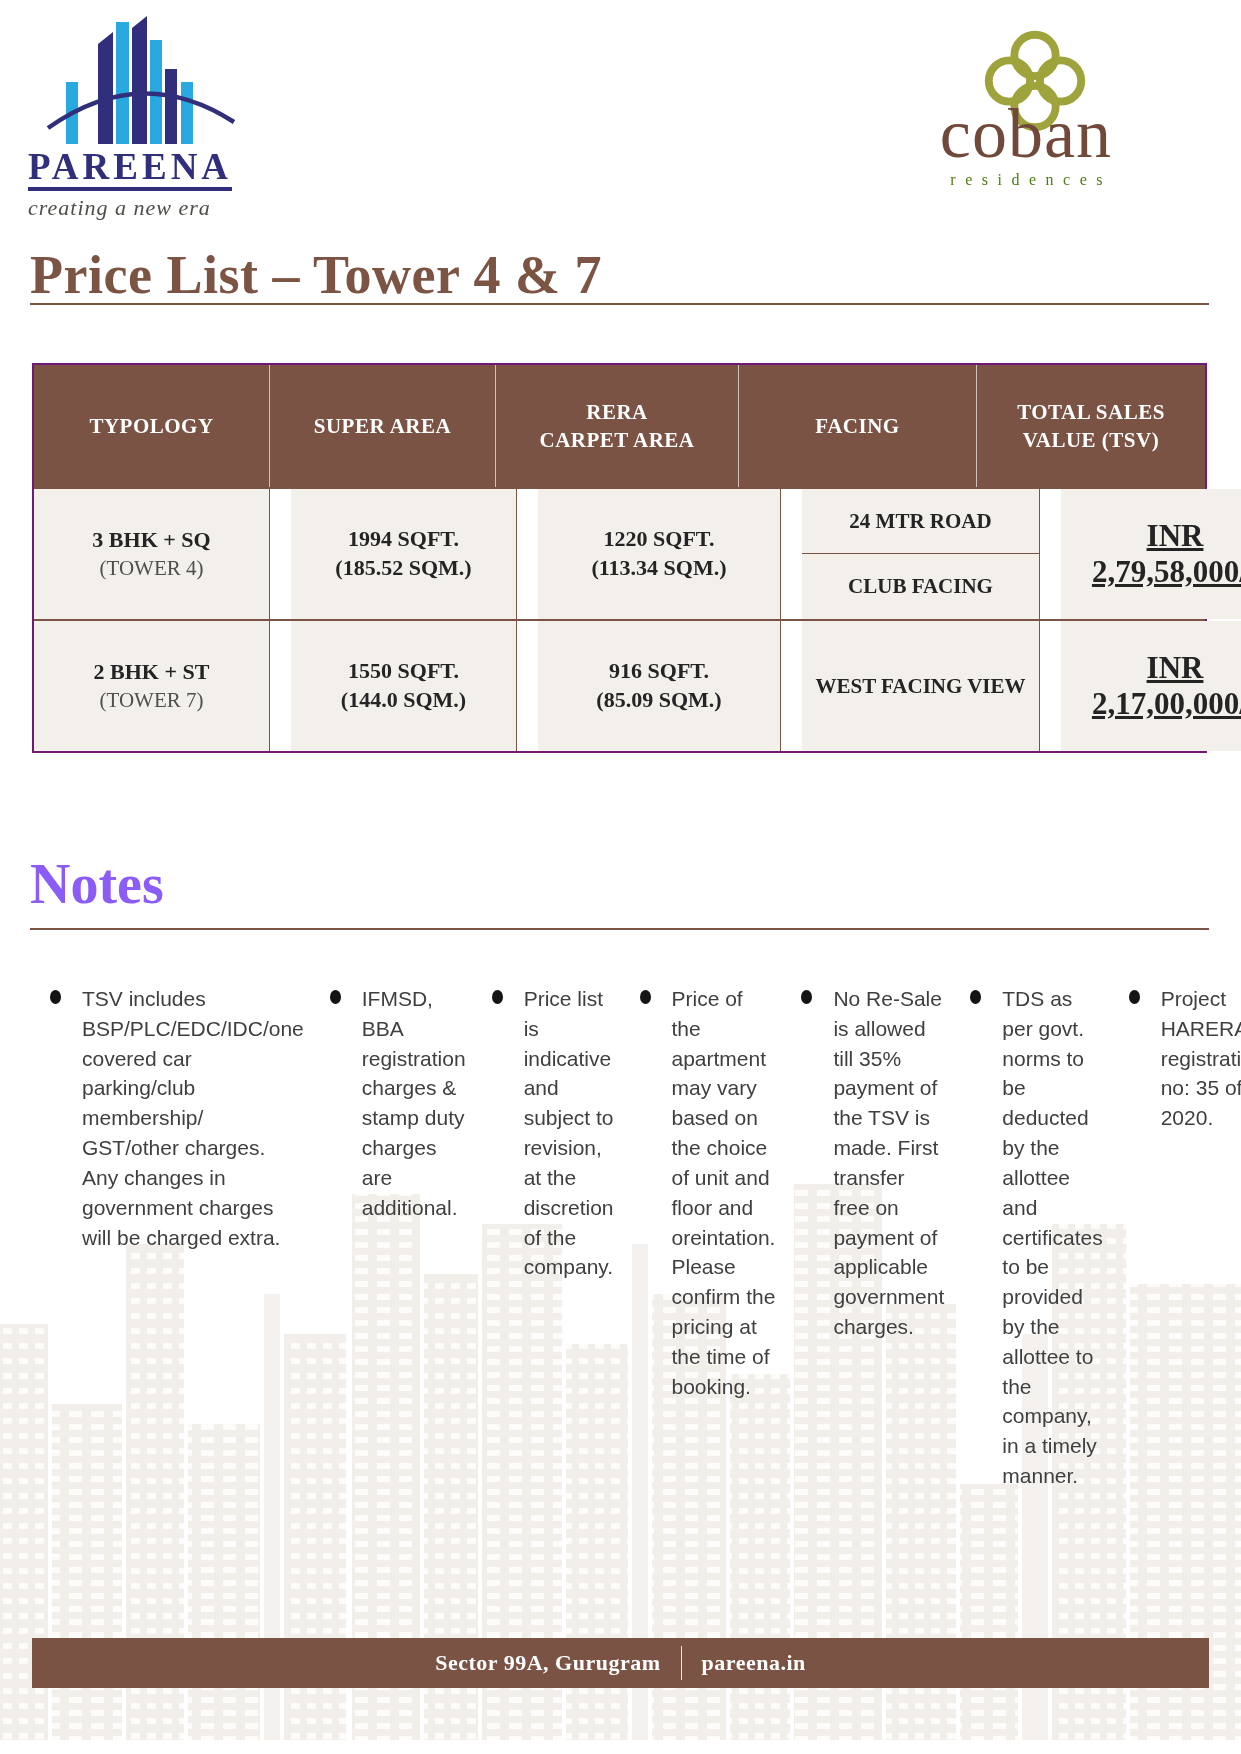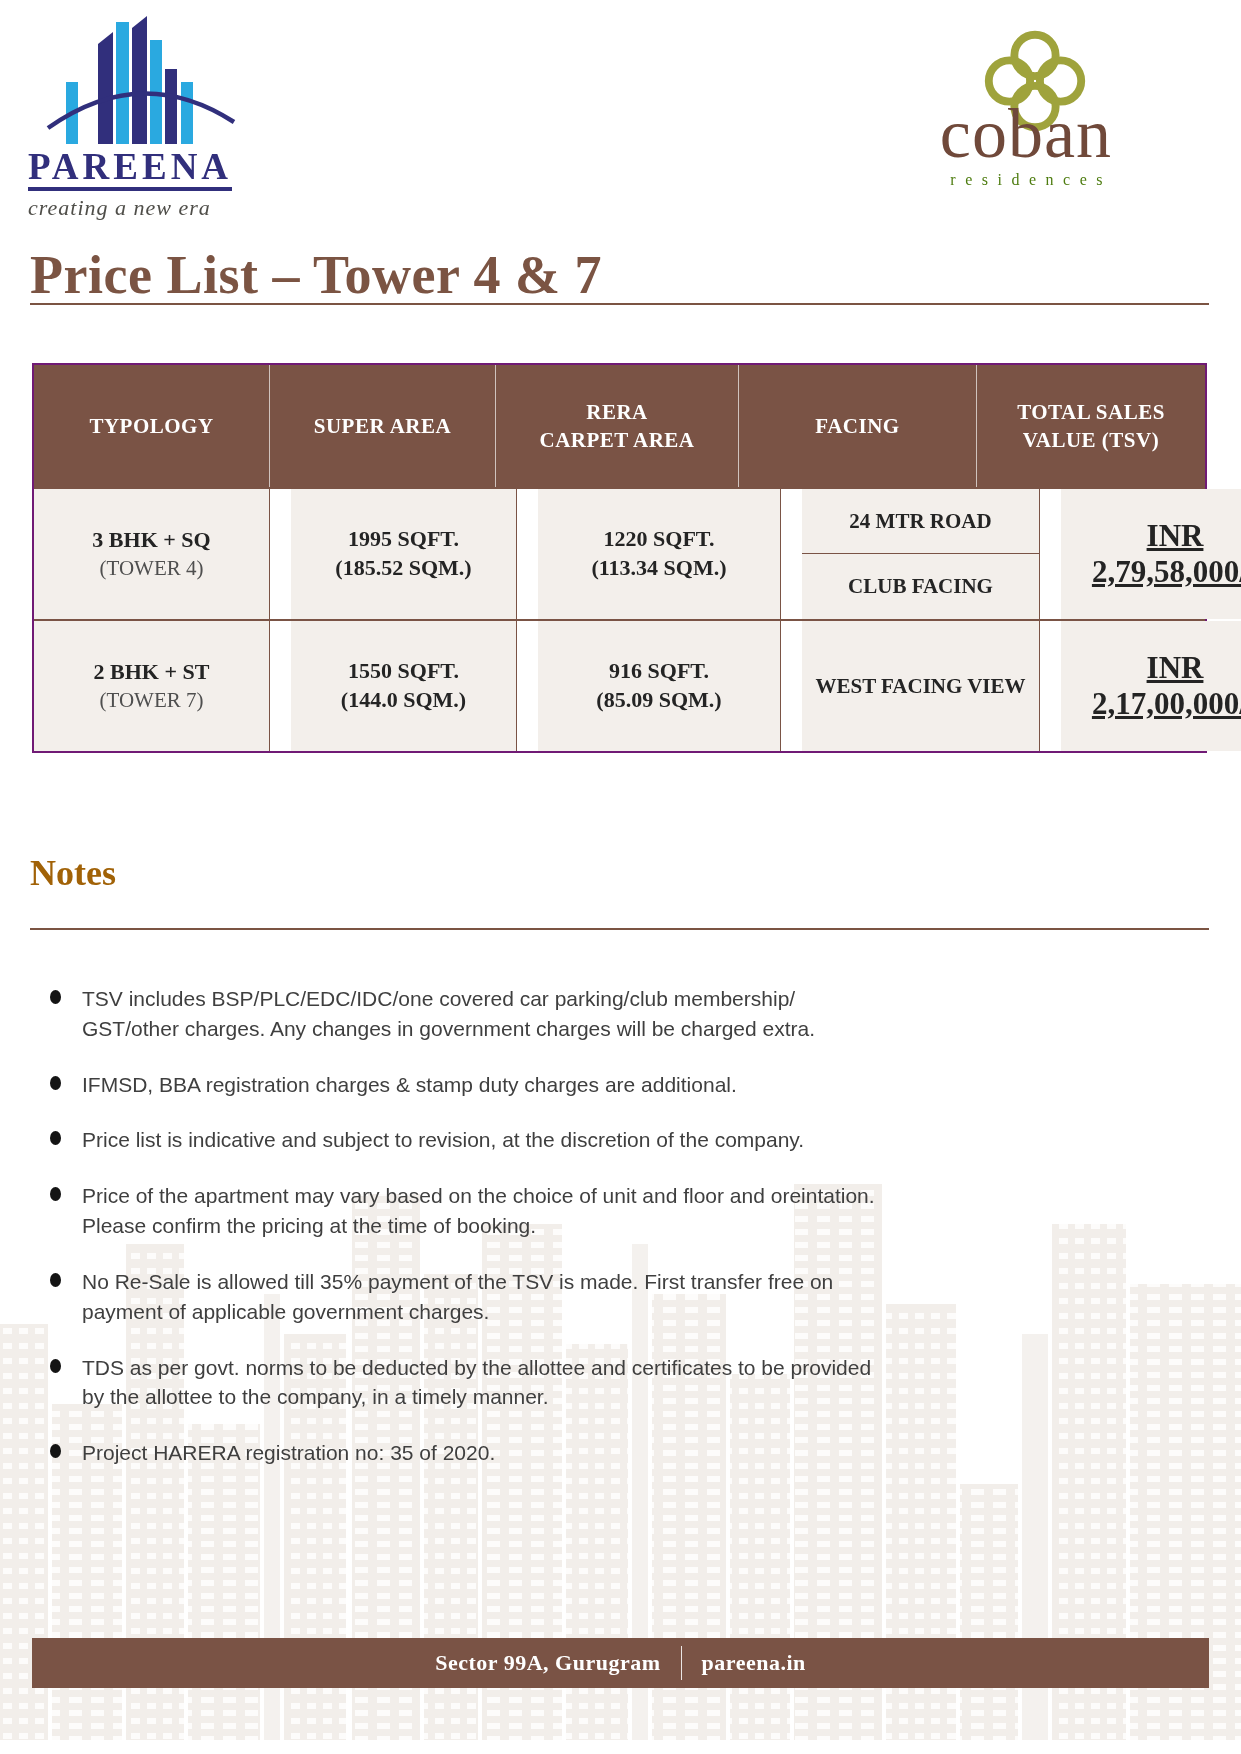--- a/index.html
+++ b/index.html
@@ -34,21 +34,21 @@
   .coban-sub { font-size:16px; color:#4d7c0f; letter-spacing:9.5px; margin-top:6px; }
 
   
   .doc-title {
     position:absolute; left:30px; top:208px; font-size:54px; font-weight:bold;
     color:#7b5443; letter-spacing:0.5px; white-space:nowrap;
   }
   .hrule { position:absolute; left:30px; width:1179px; height:2px; background:#7b5443; }
   .title-rule { top:303px; }
   .notes-heading {
-    position:absolute; left:30px; top:832px; font-size:36px; font-weight:bold; color:#a16207;margin-top:20px;
+    position:absolute; left:30px; top:832px; font-size:56px; font-weight:bold; color:#8b5cf6;margin-top:20px;
   }
   .notes-rule { top:928px; }
 
   
   .price-table {
     position:absolute; left:32px; top:363px; width:1175px;
     border:2px solid #701a75; box-sizing:border-box; z-index:1;
   }
   .t-row { display:grid; grid-template-columns:236px 226px 243px 238px 228px; }
   .t-head { height:122px; }
@@ -73,21 +73,21 @@
   .facing-half {
     flex:1 1 50%; display:flex; align-items:center; justify-content:center;
     font-weight:bold; font-size:21px; color:#242424; width:100%;
   }
   .facing-half.top { border-bottom:1.5px solid #7a5345; box-sizing:border-box; }
   .tsv { font-weight:bold; font-size:31px; color:#242424;text-decoration:underline; }
 
   
   .notes-list {
     position:absolute; left:50px; top:984px; width:830px; z-index:1;
-    display:flex; flex-direction:column; gap:26px;
+    display:flex; flex-direction:row; gap:26px;
     font-family:"Liberation Sans", sans-serif; font-size:21px; color:#3f3f3f;
     line-height:1.42; list-style:none; margin:0; padding:0;
   }
   .notes-list li { display:flex; gap:21px; }
   .bullet-dot {
     flex:0 0 auto; width:11px; height:14px; border-radius:50%;
     background:#141414; margin-top:6px;
   }
 
   
@@ -187,21 +187,21 @@
         <span>VALUE (TSV)</span>
       </div>
     </div>
 
     <div class="t-row t-body">
       <div class="cell">
         <span class="val">3 BHK + SQ</span>
         <span class="sub">(TOWER 4)</span>
       </div>
       <div class="cell">
-        <span class="val">1995 SQFT.</span>
+        <span class="val">1994 SQFT.</span>
         <span class="sqm">(185.52 SQM.)</span>
       </div>
       <div class="cell">
         <span class="val">1220 SQFT.</span>
         <span class="sqm">(113.34 SQM.)</span>
       </div>
       <div class="cell facing-cell">
         <div class="facing-half top">24 MTR ROAD</div>
         <div class="facing-half">CLUB FACING</div>
       </div>

